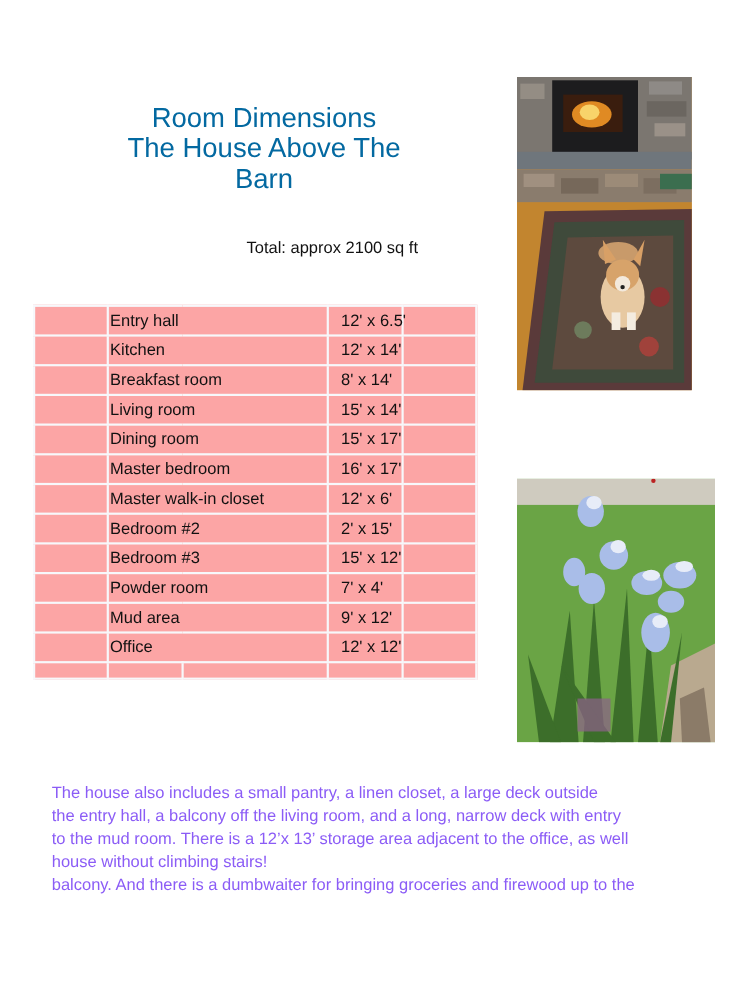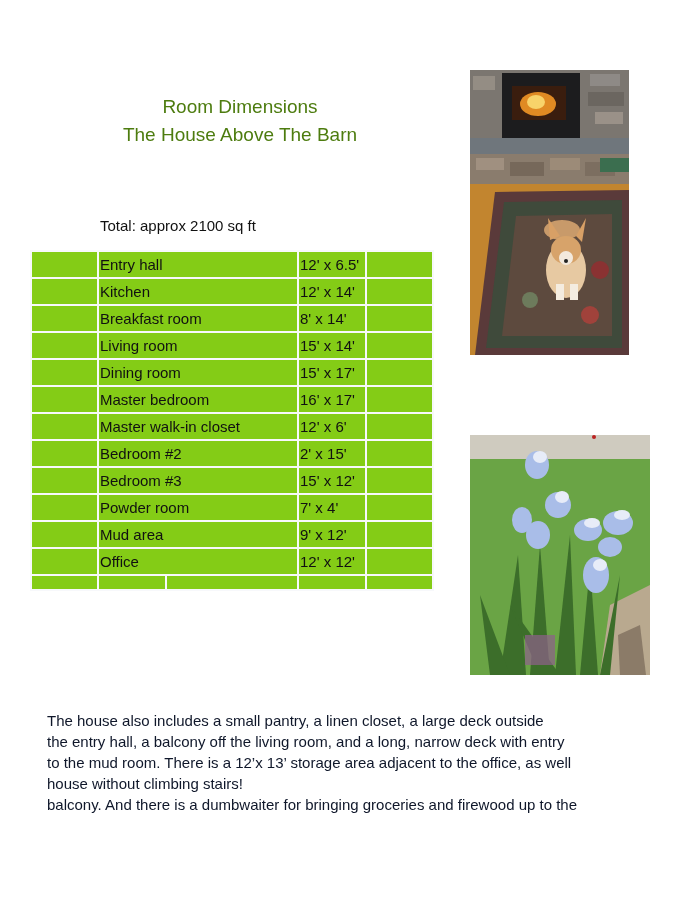--- a/index.html
+++ b/index.html
@@ -1,33 +1,33 @@
 <!DOCTYPE html>
 <html><head>
 <meta charset="utf-8">
 <style>
   html, body { margin: 0; padding: 0; background: #ffffff; }
   body { width: 675px; height: 900px; position: relative; overflow: hidden;
          font-family: "Liberation Sans", "DejaVu Sans", sans-serif; color: #111; }
   .title { position: absolute; left: 100px; width: 280px; top: 93px; text-align: center;
-           font-size: 19px; line-height: 28px; color: #4d7c0f; }
-  .total { position: absolute; left: 100px; width: 280px; top: 217px; text-align: left;
+           font-size: 25px; line-height: 28px; color: #0369a1; }
+  .total { position: absolute; left: 100px; width: 280px; top: 217px; text-align: right;
            font-size: 15px; color: #111; }
-  .room-table { position: absolute; left: 30px; top: 250px; width: 402px;
-                border-collapse: collapse; table-layout: fixed; background: #84cc16; }
+  .room-table { position: absolute; left: 30px; top: 277px; width: 402px;
+                border-collapse: collapse; table-layout: fixed; background: #fca5a5; }
   .room-table td { border: 2px solid #f7f8fb; height: 25px; padding: 0; font-size: 15px;
                    color: #111; white-space: nowrap; vertical-align: middle; }
   .room-table td.name { padding-left: 1px; }
-  .room-table td.dim { padding-left: 1px; }
+  .room-table td.dim { padding-left: 11px; }
   .room-table tr.spacer td { height: 13px; }
   .photo { position: absolute; overflow: hidden; }
   .photo1 { left: 470px; top: 70px; width: 159px; height: 285px; }
   .photo2 { left: 470px; top: 435px; width: 180px; height: 240px; }
   .para { position: absolute; left: 47px; top: 710px; width: 600px;
-          font-size: 15px; line-height: 21px; color: #0f172a; }
+          font-size: 15px; line-height: 21px; color: #8b5cf6; }
   .para span { display: block; white-space: nowrap; }
 </style>
 </head>
 <body>
 
 <div class="title">
   <div>Room Dimensions</div>
   <div>The House Above The Barn</div>
 </div>
 

